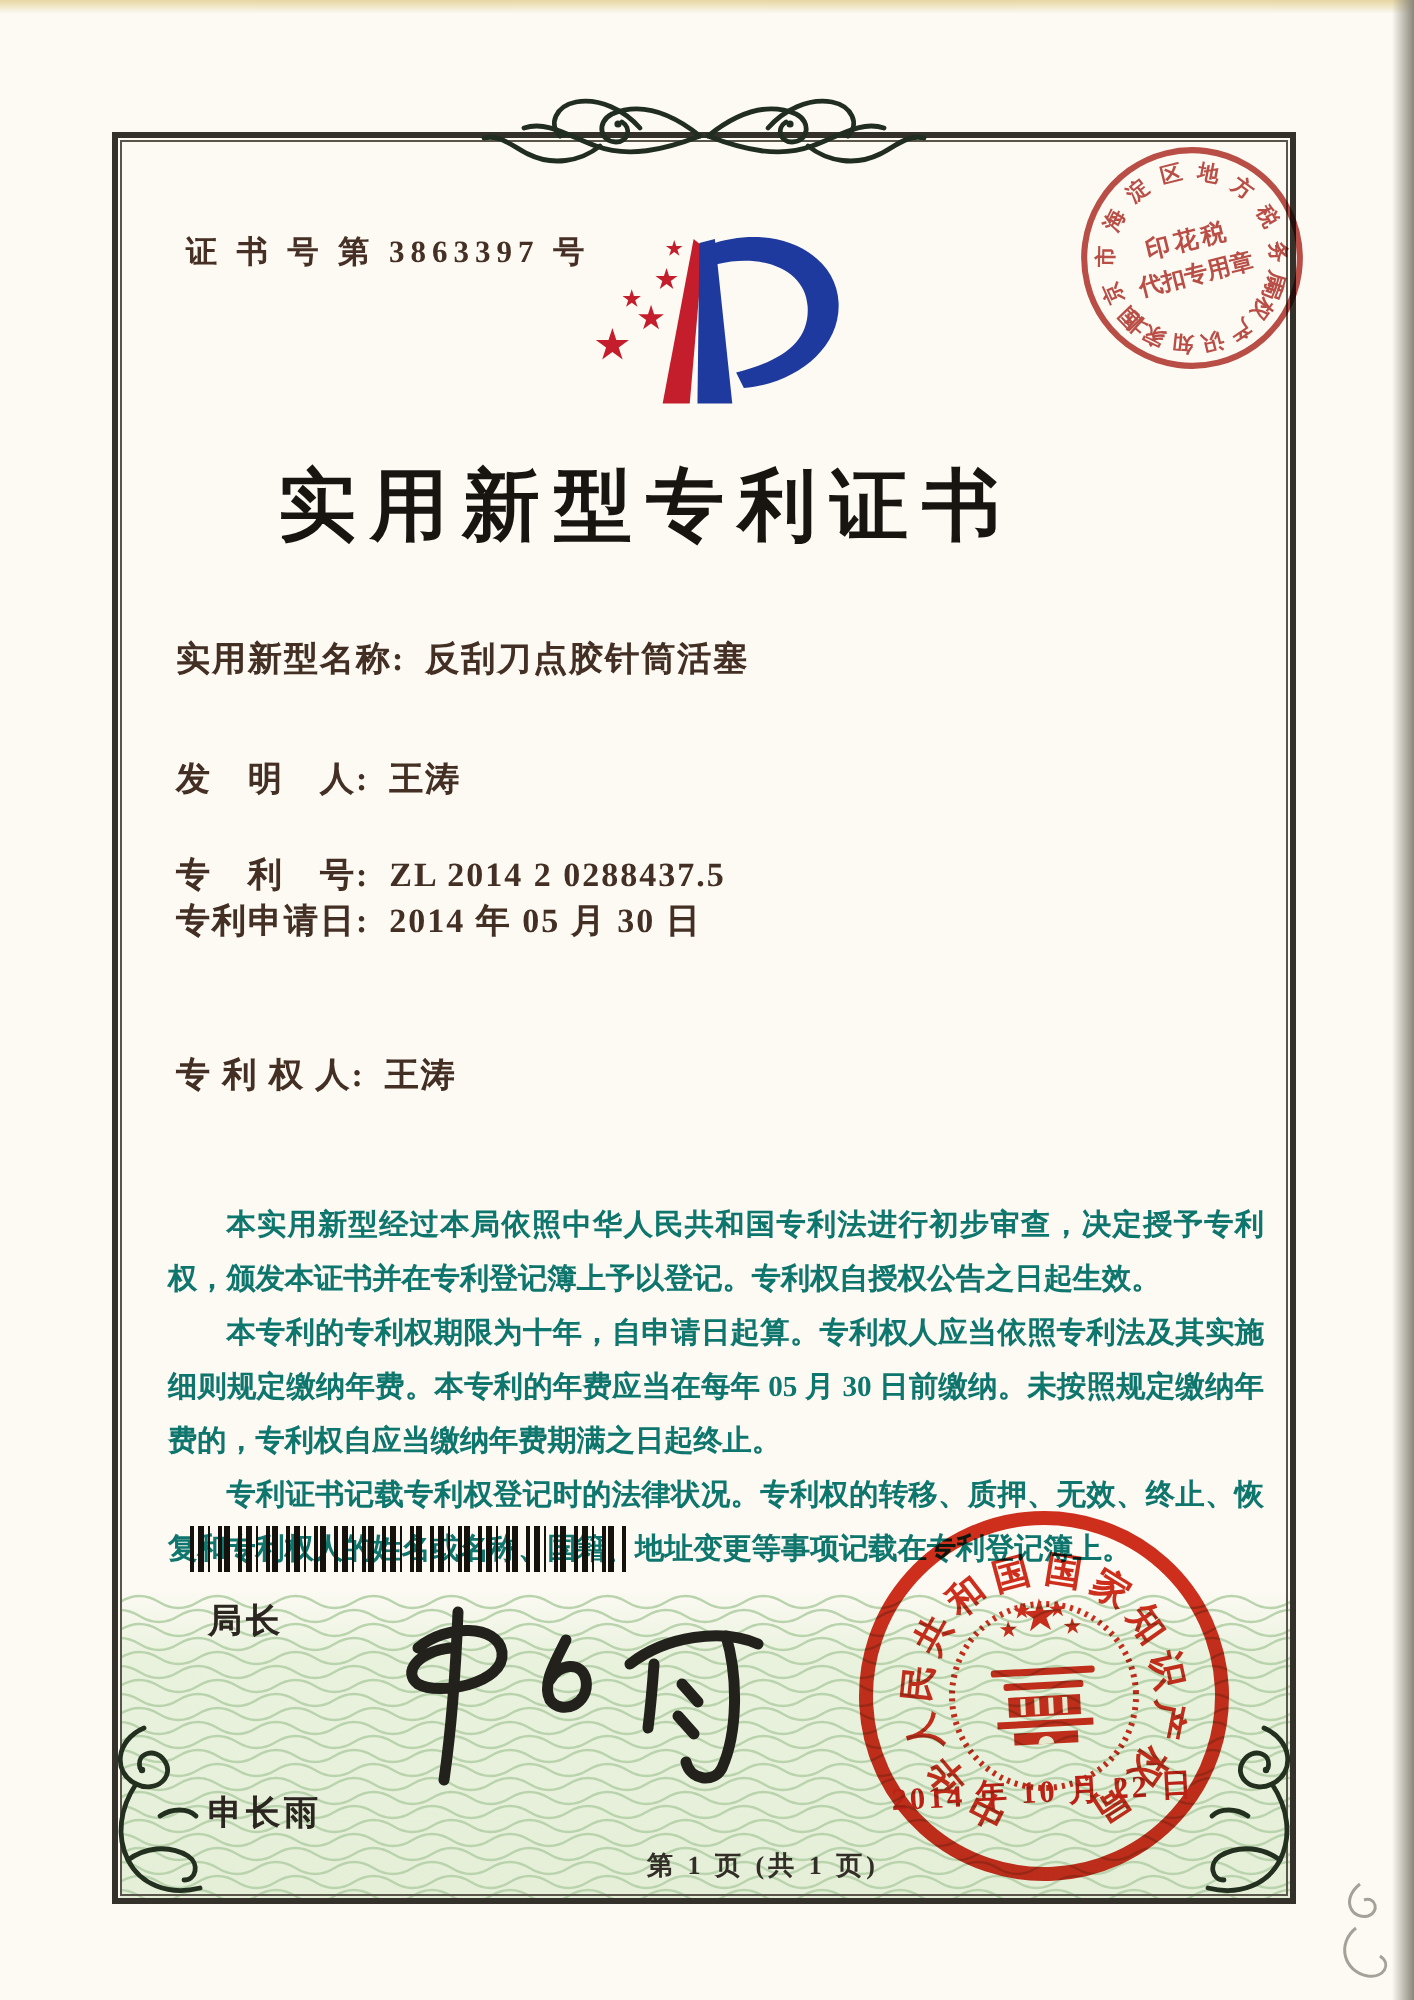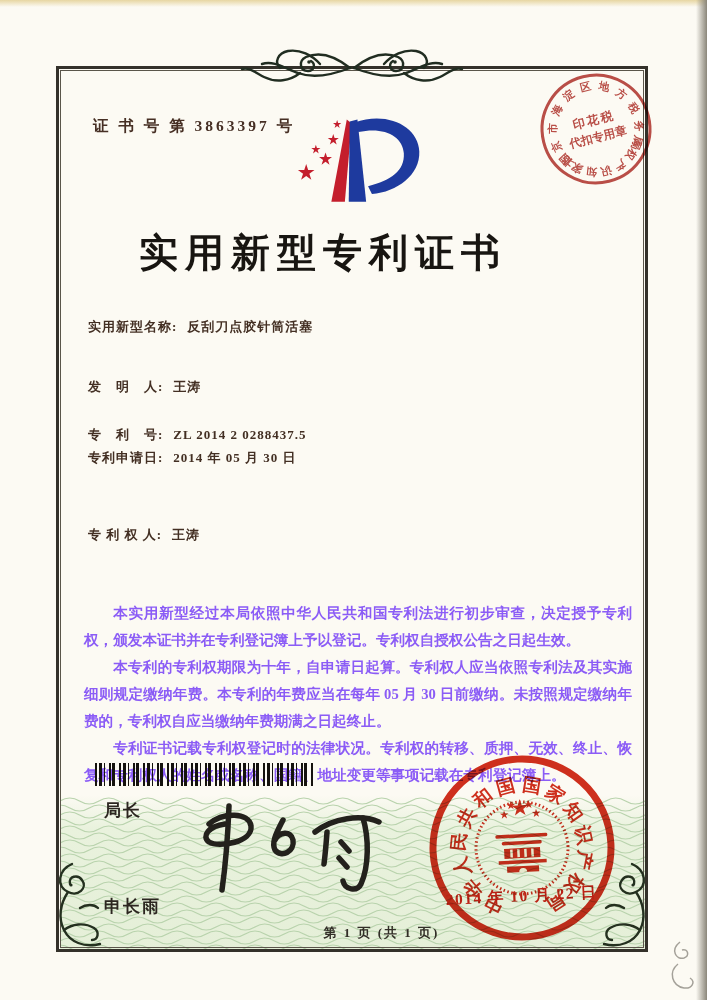--- a/index.html
+++ b/index.html
@@ -9,25 +9,25 @@
         background:linear-gradient(180deg,#e7d6a2,rgba(255,255,255,0));}
   .right-shadow{position:absolute;top:0;right:0;width:11px;height:100%;
         background:linear-gradient(90deg,rgba(120,116,106,0),#8a867a);}
   .frame{position:absolute;left:56px;top:66px;width:592px;height:886px;
         border:3px solid #34312a;box-sizing:border-box;z-index:5;pointer-events:none;}
   .frame-inner{position:absolute;inset:1px;border:1px solid #5a554a;}
   .cert-number{position:absolute;left:74px;top:116px;font-size:15.5px;font-weight:bold;
         letter-spacing:3px;color:#462f24;z-index:3;margin-left:19px;}
   .title{position:absolute;left:0;top:226px;width:646px;text-align:center;font-size:39px;
         font-weight:900;letter-spacing:7px;color:#181511;z-index:3;}
-  .field-row{position:absolute;left:88px;font-size:13px;font-weight:bold;color:#432f23;z-index:3;white-space:nowrap;}
+  .field-row{position:absolute;left:88px;font-size:17px;font-weight:bold;color:#432f23;z-index:3;white-space:nowrap;}
   .field-label{margin-right:10px;letter-spacing:1px;}
   .field-value{letter-spacing:1px;}
   .paras{position:absolute;left:84px;top:600px;width:548px;font-size:14.6px;font-weight:bold;
-        color:#8b5cf6;line-height:1.85;text-align:justify;z-index:3;}
+        color:#0f766e;line-height:1.85;text-align:justify;z-index:3;}
   .paras p{margin:0;text-indent:2em;}
   .barcode{position:absolute;left:95px;top:763px;width:218px;height:23px;z-index:3;
         background:repeating-linear-gradient(90deg,#15120e 0 2px,transparent 2px 4px,#15120e 4px 7px,
         transparent 7px 9px,#15120e 9px 10px,transparent 10px 14px,#15120e 14px 16px,
         transparent 16px 17px,#15120e 17px 20px,transparent 20px 24px);}
   .wave-zone{position:absolute;left:60px;top:795px;width:585px;height:154px;z-index:1;
         background:linear-gradient(180deg,rgba(240,246,232,0),#e9f2dd 22%,#e5efd8);}
   .wave-zone svg{display:block;width:100%;height:100%;}
   .signer{position:absolute;left:104px;z-index:3;font-size:17px;font-weight:bold;color:#2c2620;letter-spacing:2px;}
   .signature{position:absolute;left:165px;top:798px;z-index:3;}

